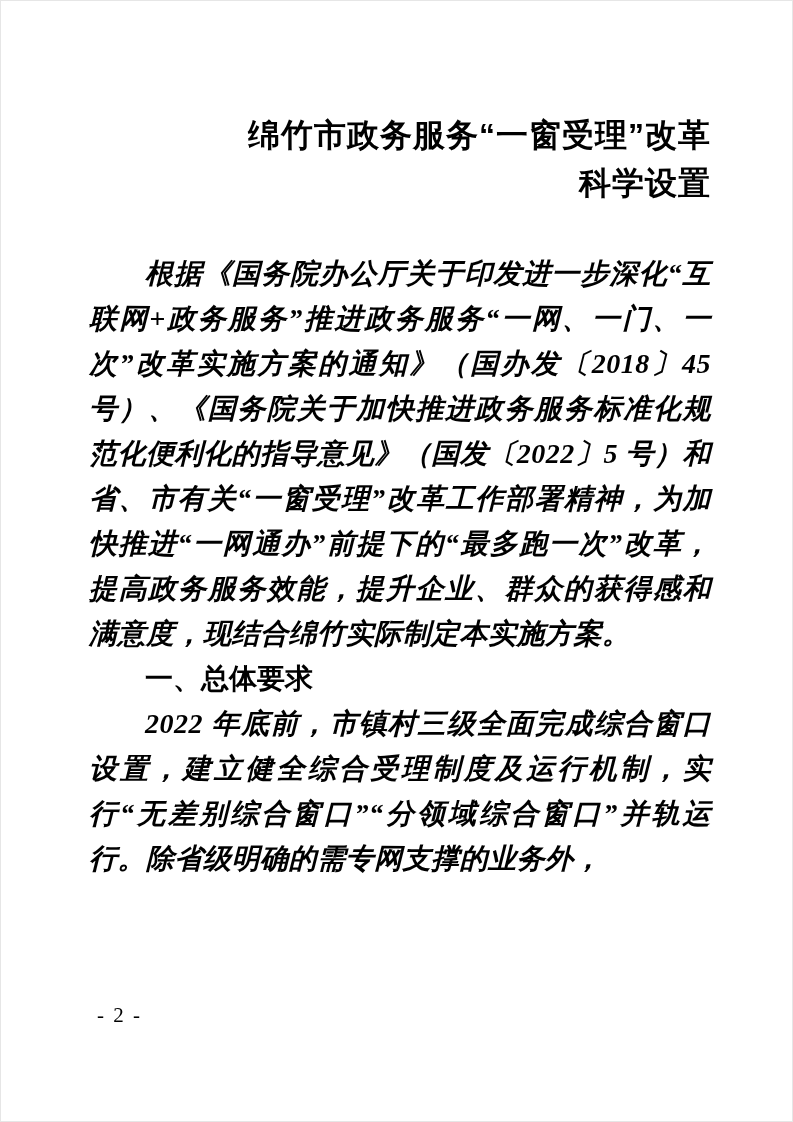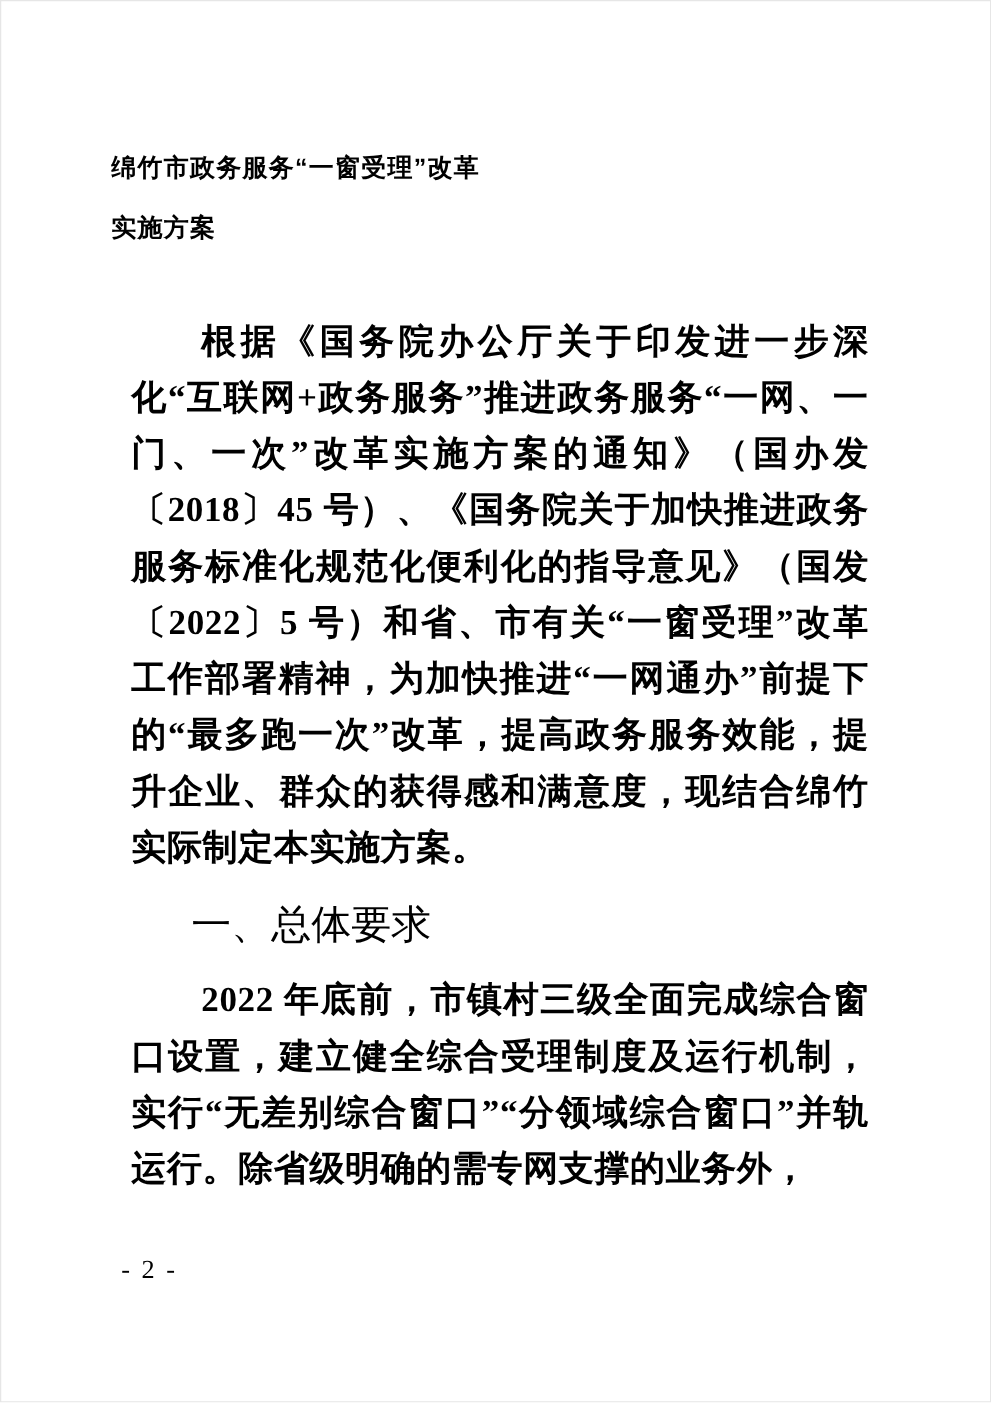--- a/index.html
+++ b/index.html
@@ -19,67 +19,68 @@
     color: #000000;
   }
   .content {
     position: absolute;
     left: 88px;
     top: 0;
     width: 622px;
   }
   .doc-title {
     margin-top: 110px;
-    text-align: left;
+    text-align: right;
     font-family: "Liberation Sans", "DejaVu Sans", sans-serif;
     font-weight: 800;
-    font-size: 20px;
+    font-size: 32px;
     line-height: 48px;
     letter-spacing: 1px;
   }
   .doc-body {
     margin-top: 44px;
   }
   p.body-para {
-    margin: 16px;
+    margin: 0;
     font-size: 28px;
     line-height: 45px;
     font-weight: 600;
     text-align: justify;
     text-justify: inter-ideograph;
     text-indent: 2em;
     letter-spacing: 0.5px;
+    font-style: italic;
   }
   p.section-heading {
     margin: 0;
     font-family: "Liberation Sans", "DejaVu Sans", sans-serif;
-    font-size: 32px;
+    font-size: 28px;
     line-height: 45px;
-    font-weight: 400;
+    font-weight: 700;
     text-indent: 2em;
   }
   .page-number {
     position: absolute;
     left: 96px;
     top: 1002px;
     font-size: 21px;
     font-weight: 400;
     font-family: "Liberation Serif", "DejaVu Serif", serif;
     letter-spacing: 2px;
   }
 </style>
 </head>
 <body>
 
 <div class="page">
   <div class="content">
 
     <div class="doc-title">
       <div>绵竹市政务服务“一窗受理”改革</div>
-      <div>实施方案</div>
+      <div>科学设置</div>
     </div>
 
     <div class="doc-body">
       <p class="body-para">根据《国务院办公厅关于印发进一步深化“互联网+政务服务”推进政务服务“一网、一门、一次”改革实施方案的通知》（国办发〔2018〕45 号）、《国务院关于加快推进政务服务标准化规范化便利化的指导意见》（国发〔2022〕5 号）和省、市有关“一窗受理”改革工作部署精神，为加快推进“一网通办”前提下的“最多跑一次”改革，提高政务服务效能，提升企业、群众的获得感和满意度，现结合绵竹实际制定本实施方案。</p>
       <p class="section-heading">一、总体要求</p>
       <p class="body-para">2022 年底前，市镇村三级全面完成综合窗口设置，建立健全综合受理制度及运行机制，实行“无差别综合窗口”“分领域综合窗口”并轨运行。除省级明确的需专网支撑的业务外，</p>
     </div>
 
   </div>
 

